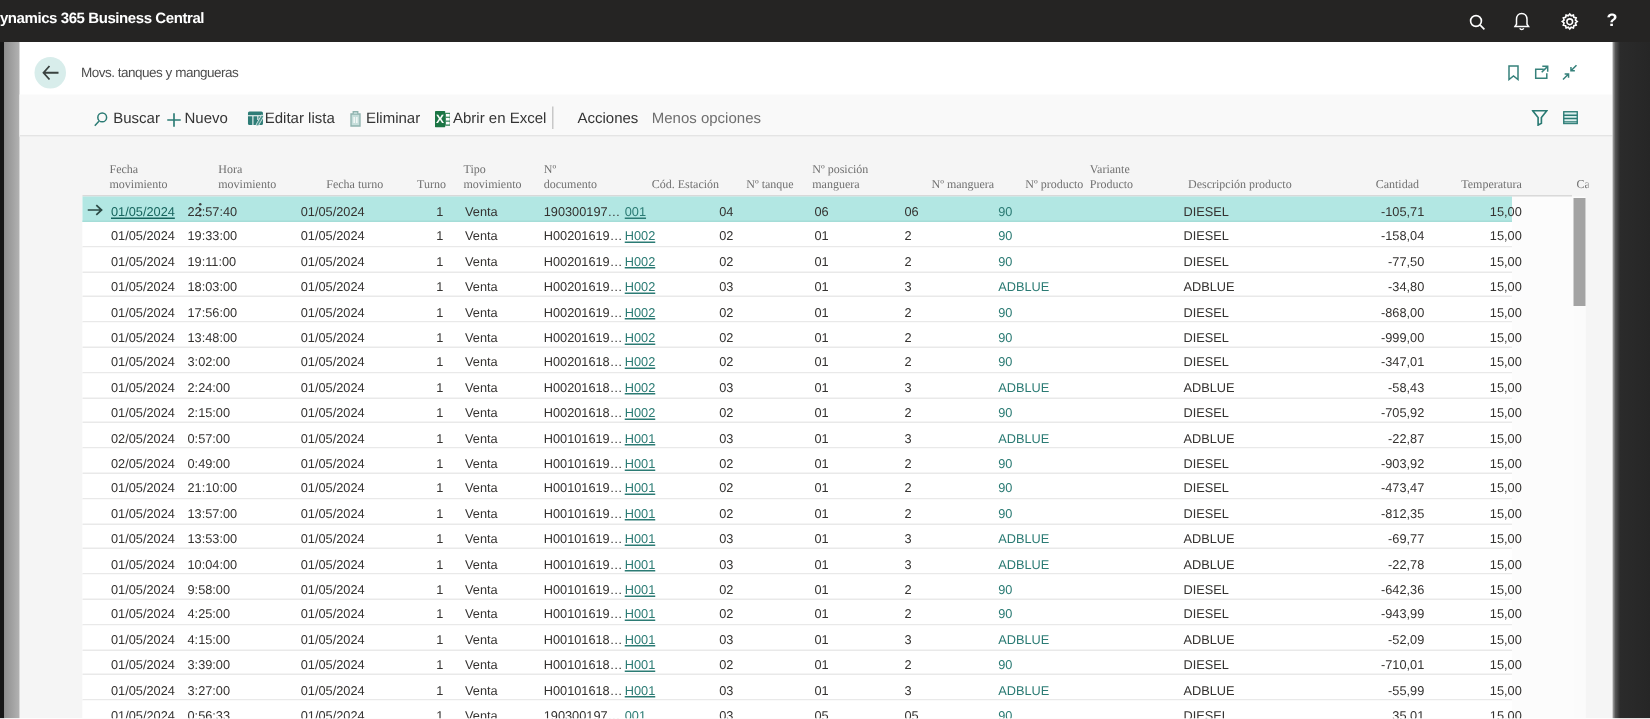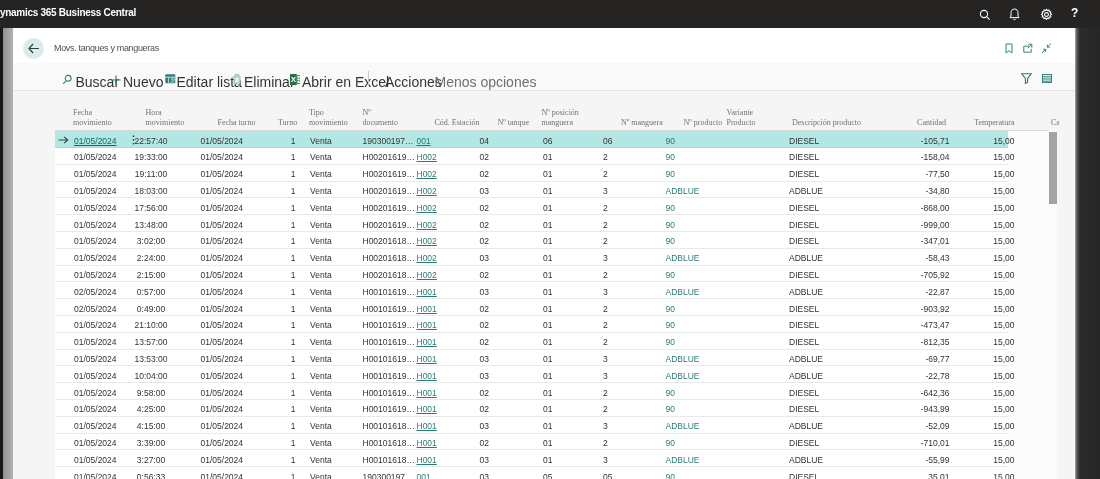--- a/index.html
+++ b/index.html
@@ -15,36 +15,36 @@
 .rband{position:absolute;left:1075px;top:28px;width:25px;height:451px;background:linear-gradient(to right,#aaa 0px,#555 2px,#2b2b2b 5px,#262626 25px);}
 
 .card{position:absolute;left:13px;top:28px;width:1062px;height:451px;background:#fff;}
 .toolstrip{position:absolute;left:13px;top:63px;width:1062px;height:28px;background:#f9f9f9;border-bottom:1px solid #e4e4e4;}
 .hdrstrip{position:absolute;left:13px;top:91px;width:1062px;height:388px;background:#f5f5f5;}
 .gridbg{position:absolute;left:55px;top:131px;width:1002px;height:348px;background:#fcfcfc;}
 
 .backc{position:absolute;left:23px;top:38px;width:21px;height:21px;border-radius:50%;background:#d8edeb;}
 .title{position:absolute;left:54px;top:43px;font-size:9px;color:#4e4e4e;letter-spacing:-0.33px;}
 
-.ti{position:absolute;top:74px;font-size:14px;color:#343434;white-space:nowrap;}
+.ti{position:absolute;top:74px;font-size:10px;color:#343434;white-space:nowrap;}
 .tgray{color:#6f6f6f;}
 .divider{position:absolute;left:368px;top:71px;width:1px;height:15px;background:#c8c8c8;}
 
 .hd{position:absolute;font-size:8px;color:#717171;line-height:9.5px;white-space:nowrap;font-family:Liberation Serif, serif;}
 .hd2{top:108px;}
 .hd1{top:117.5px;padding-left:18px;}
 .hdr{text-align:right;}
 .hline{position:absolute;left:55px;top:130px;width:993px;height:1px;background:#d9d9d9;}
 
 .row{position:absolute;left:55px;width:953px;height:16.8px;background:#fff;border-bottom:1px solid #e9e9e9;font-size:8.5px;color:#343230;}
 .row.sel{background:#b2e7e3;border-bottom:1px solid #a5ddd8;}
 .row span{position:absolute;top:4.4px;white-space:nowrap;display:block;}
 .cf{left:19px;}
 .lnk1{position:static !important;color:#17655e;text-decoration:underline;}
-.ch{left:70px;width:52px;text-align:center;}
+.ch{left:70px;width:52px;text-align:left;}
 .cft{left:145.5px;}
 .ctu{left:205px;width:35.5px;text-align:right;}
 .cti{left:255px;}
 .cdo{left:307.5px;}
 .ces{left:361.5px;text-decoration:underline;}
 .cta{left:424.5px;}
 .cpo{left:488px;}
 .cma{left:548px;}
 .cpr{left:610.5px;}
 .cde{left:734px;}

